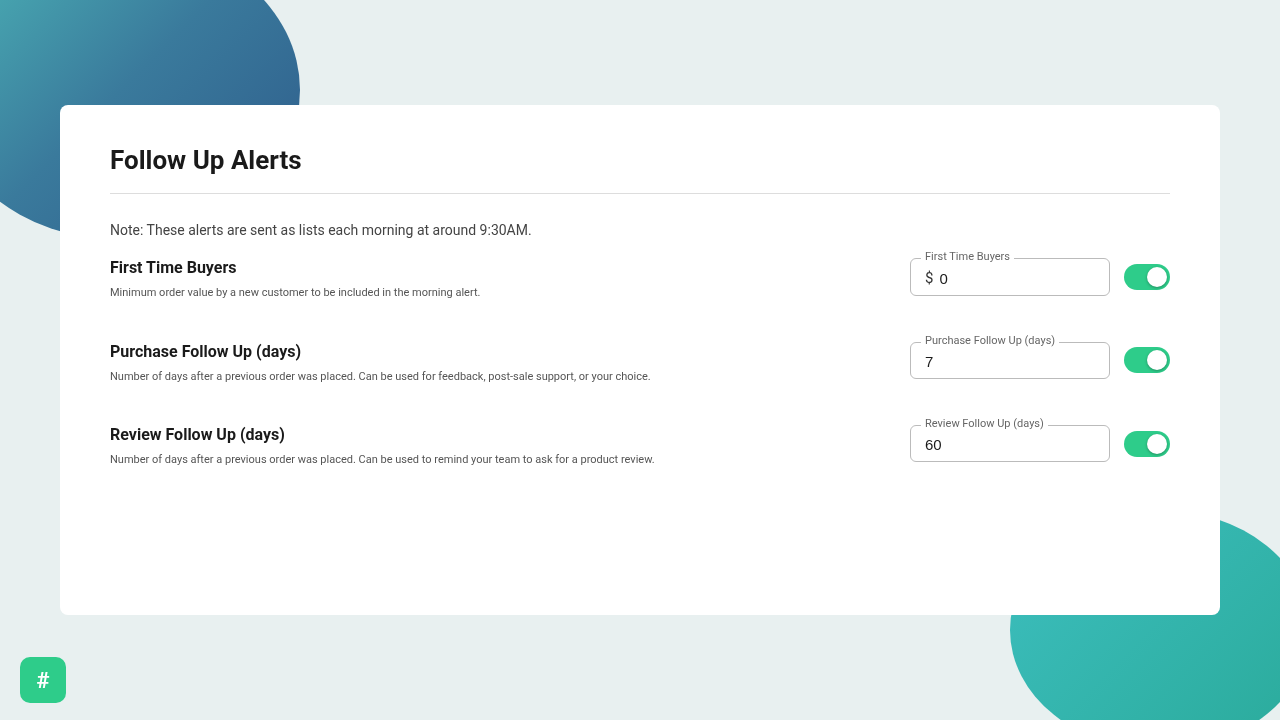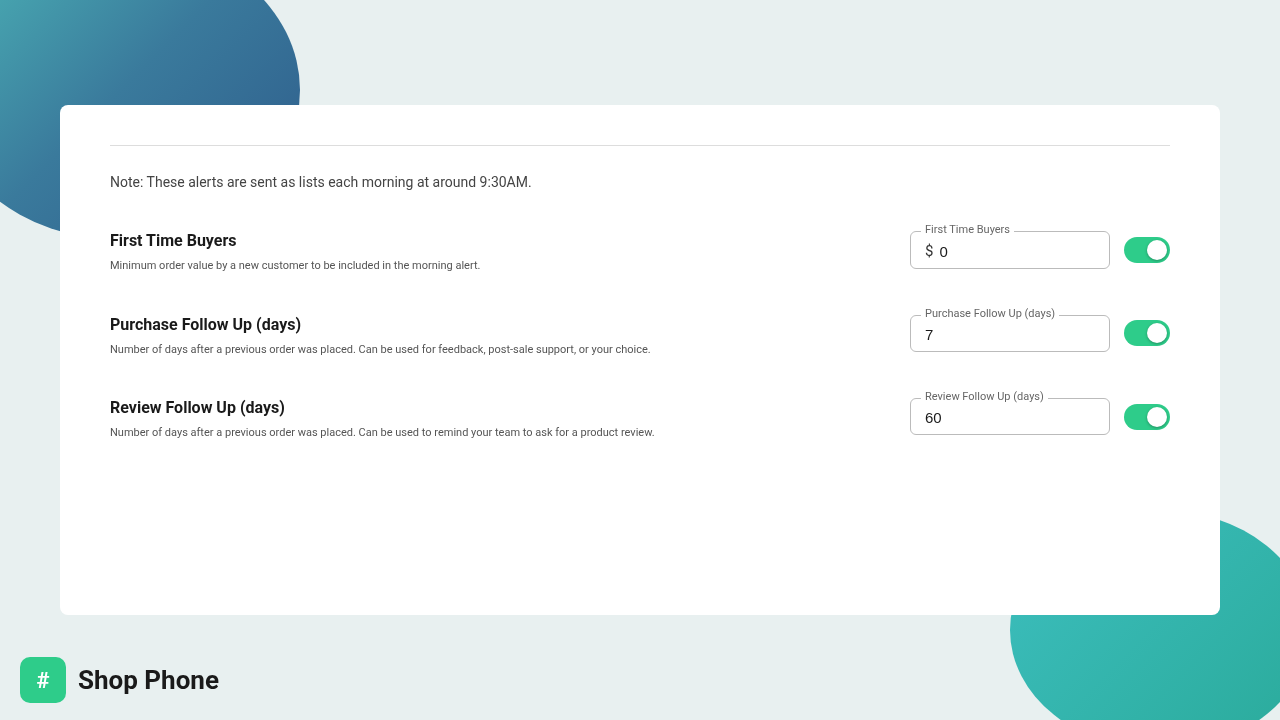--- a/index.html
+++ b/index.html
@@ -59,21 +59,21 @@
 
     .divider {
       border: none;
       border-top: 1px solid #ddd;
       margin-bottom: 28px;
     }
 
     .note {
       font-size: 14px;
       color: #444;
-      margin-bottom: 41px;
+      margin-bottom: 20px;
     }
 
     
     .alert-row {
       display: flex;
       align-items: flex-start;
       justify-content: space-between;
       margin-bottom: 40px;
     }
 
@@ -213,20 +213,21 @@
     }
   </style>
 </head>
 <body>
 
 <div class="bg-shape-tl"></div>
 <div class="bg-shape-br"></div>
 
 <div class="card">
 
+  <h1 class="page-title">Follow Up Alerts</h1>
   <hr class="divider">
   <p class="note">Note: These alerts are sent as lists each morning at around 9:30AM.</p>
 
   <div id="alerts-container">
       <div class="alert-row">
       <div class="alert-info">
         <div class="alert-title">First Time Buyers</div>
         <div class="alert-desc">Minimum order value by a new customer to be included in the morning alert.</div>
       </div>
       <div class="alert-controls">
@@ -287,15 +288,14 @@
         </label>
       </div>
     </div>
     </div>
 
 </div>
 
 <div class="bottom-bar">
   <div class="brand-logo">
     <div class="brand-icon">#</div>
-    <span class="brand-name">Shop Phone</span>
   </div>
 </div>
 
 </body></html>

